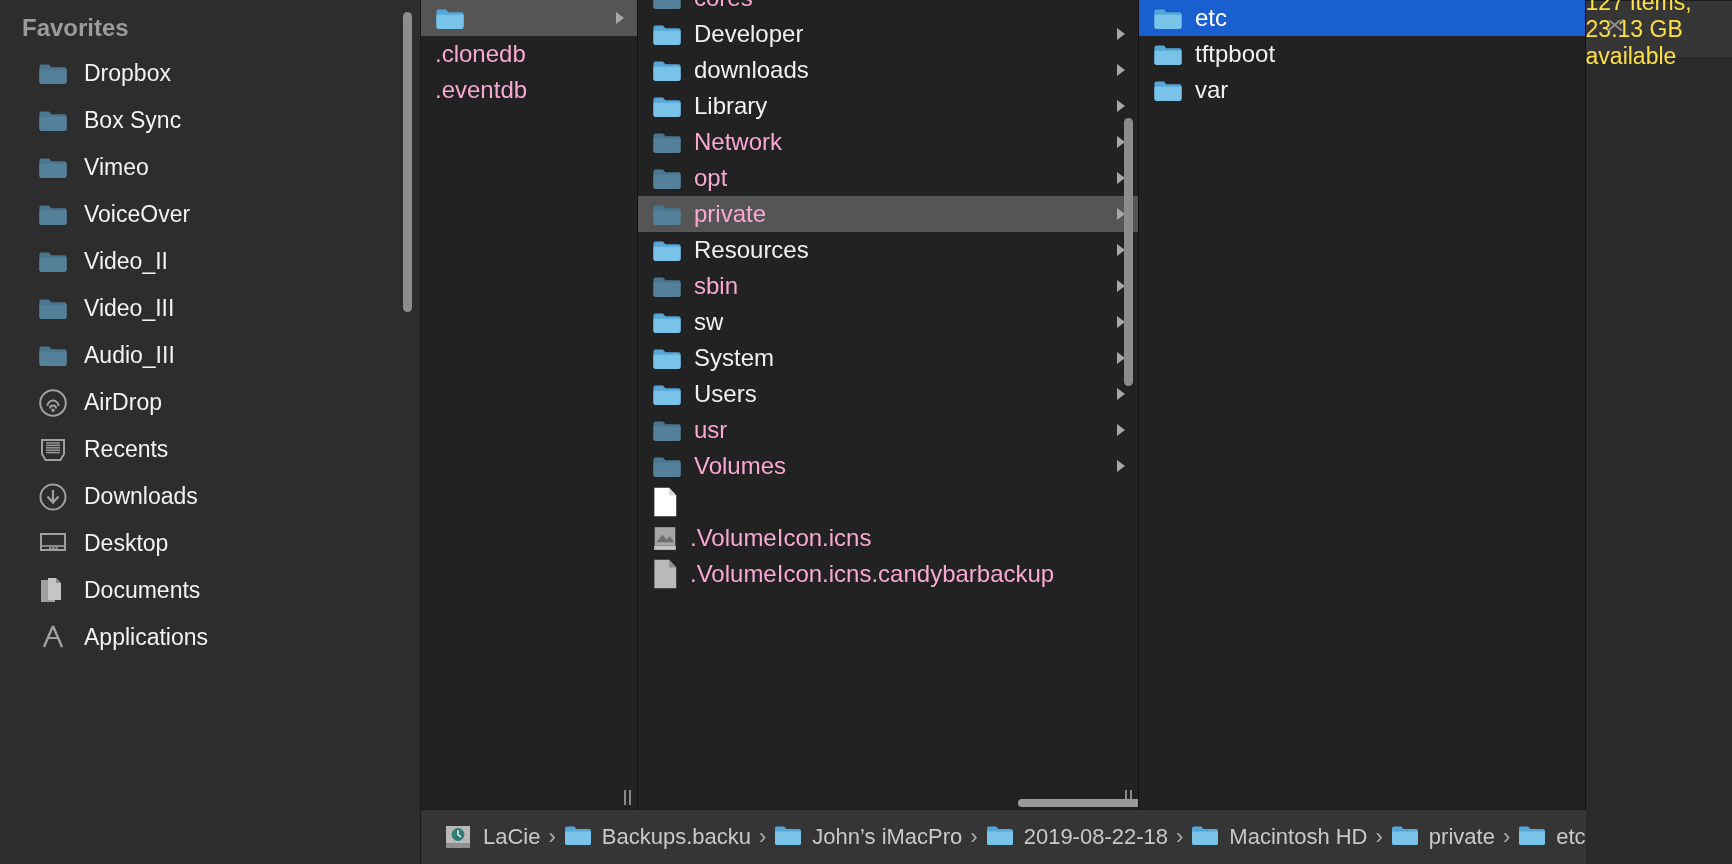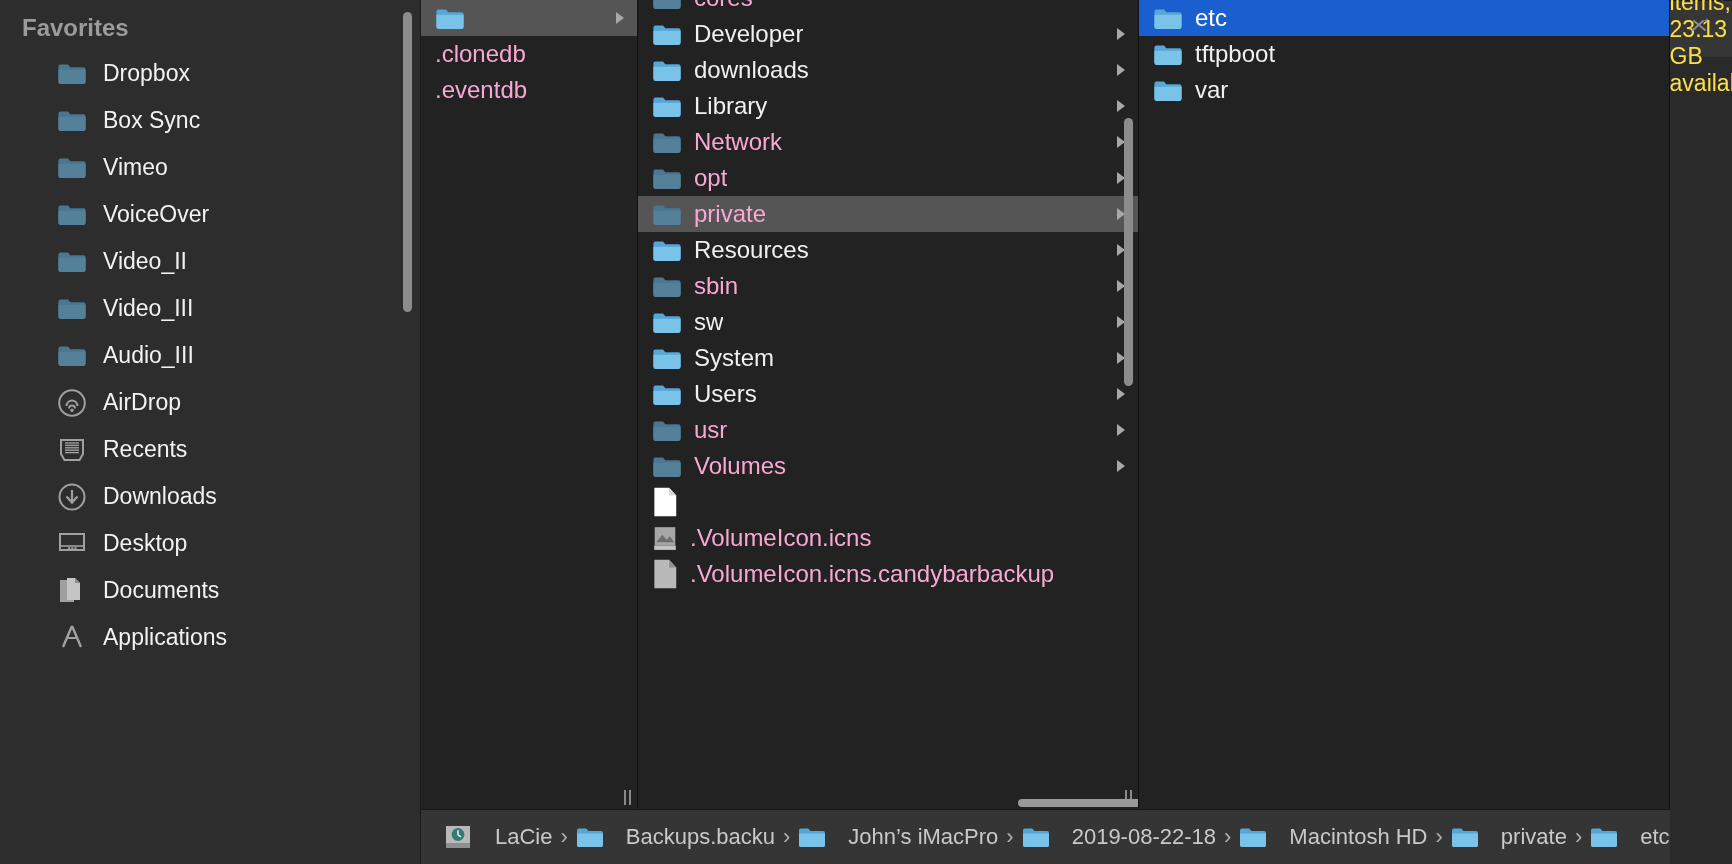--- a/index.html
+++ b/index.html
@@ -165,21 +165,21 @@
     font-size: 24px;
     color: #9b9b9b;
     padding: 14px 0 8px 22px;
     font-weight: bold;
   }
   .sb-item {
     height: 47px;
     display: flex;
     align-items: center;
     gap: 16px;
-    padding-left: 57px;
+    padding-left: 38px;
   }
   .sb-item .label {
     font-size: 23px;
     color: #f2f2f2;
   }
   .sb-scroll {
     position: absolute;
     right: 8px;
     top: 12px;
     width: 9px;
@@ -271,22 +271,22 @@
     background: #353535;
     border-top: 1px solid #181818;
     display: flex;
     align-items: center;
     padding-left: 22px;
     gap: 0;
     overflow: hidden;
   }
   .crumb {
     display: flex;
-    align-items: center;
-    gap: 22px;
+    align-items: flex-start;
+    gap: 10px;
     max-width: 210px;
   }
   .crumb .ctext {
     font-size: 22px;
     color: #c9c9c9;
     white-space: nowrap;
     overflow: hidden;
     text-overflow: clip;
   }
   .sepr {

